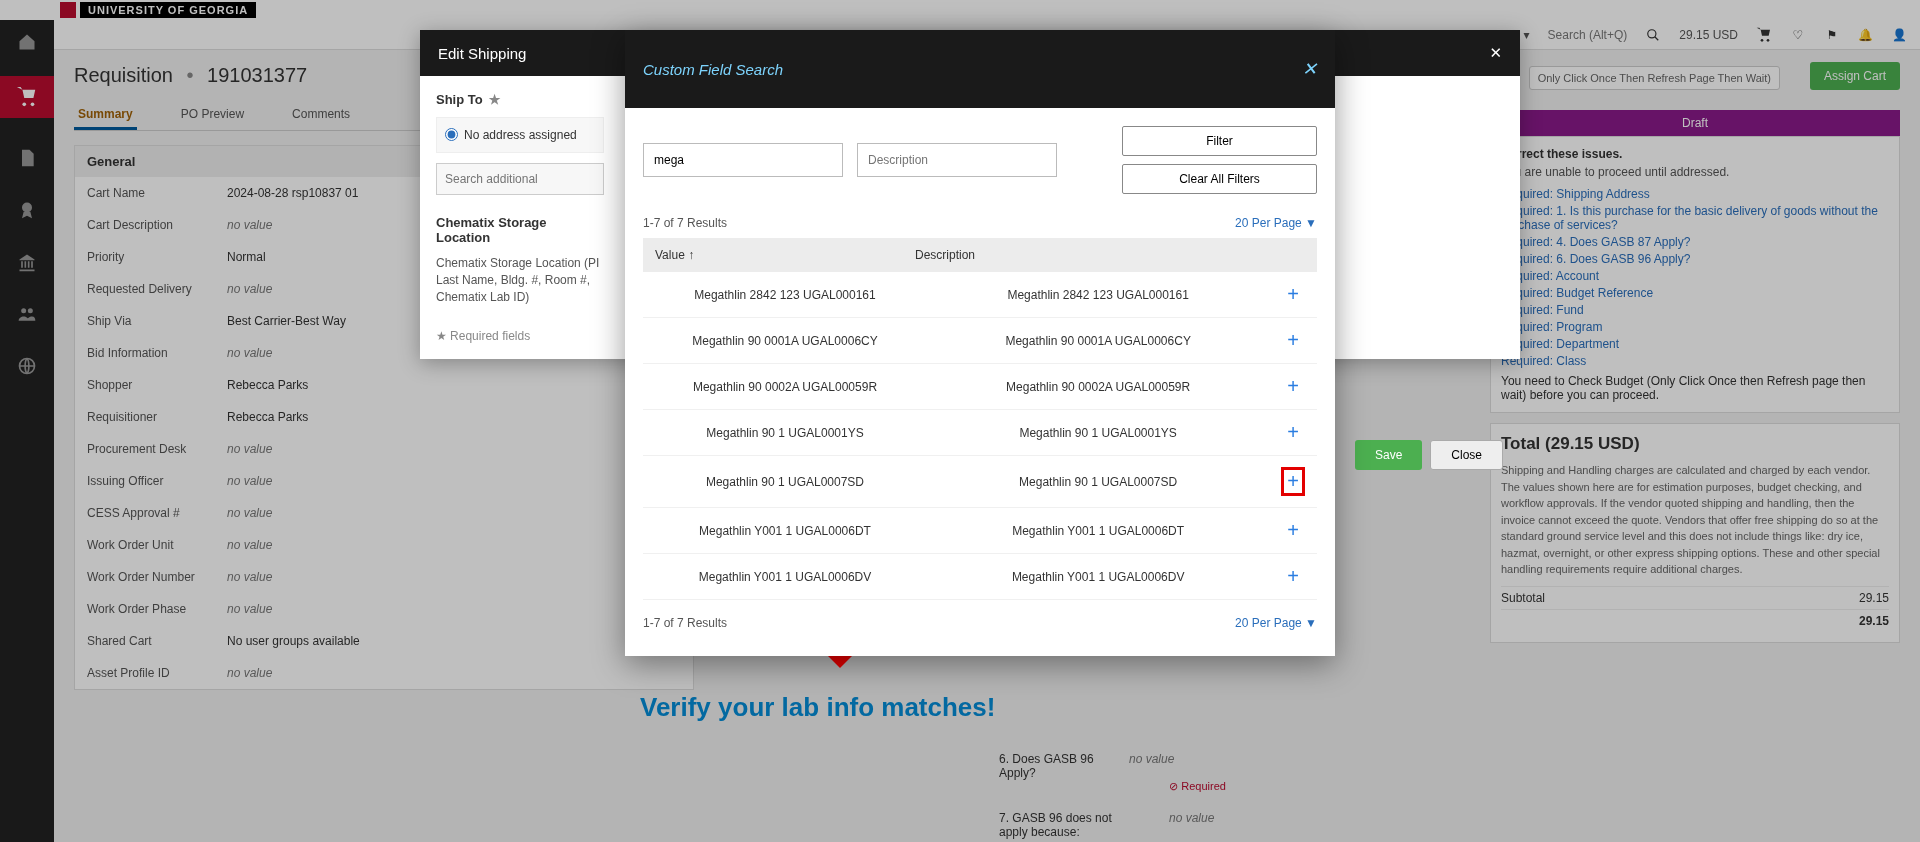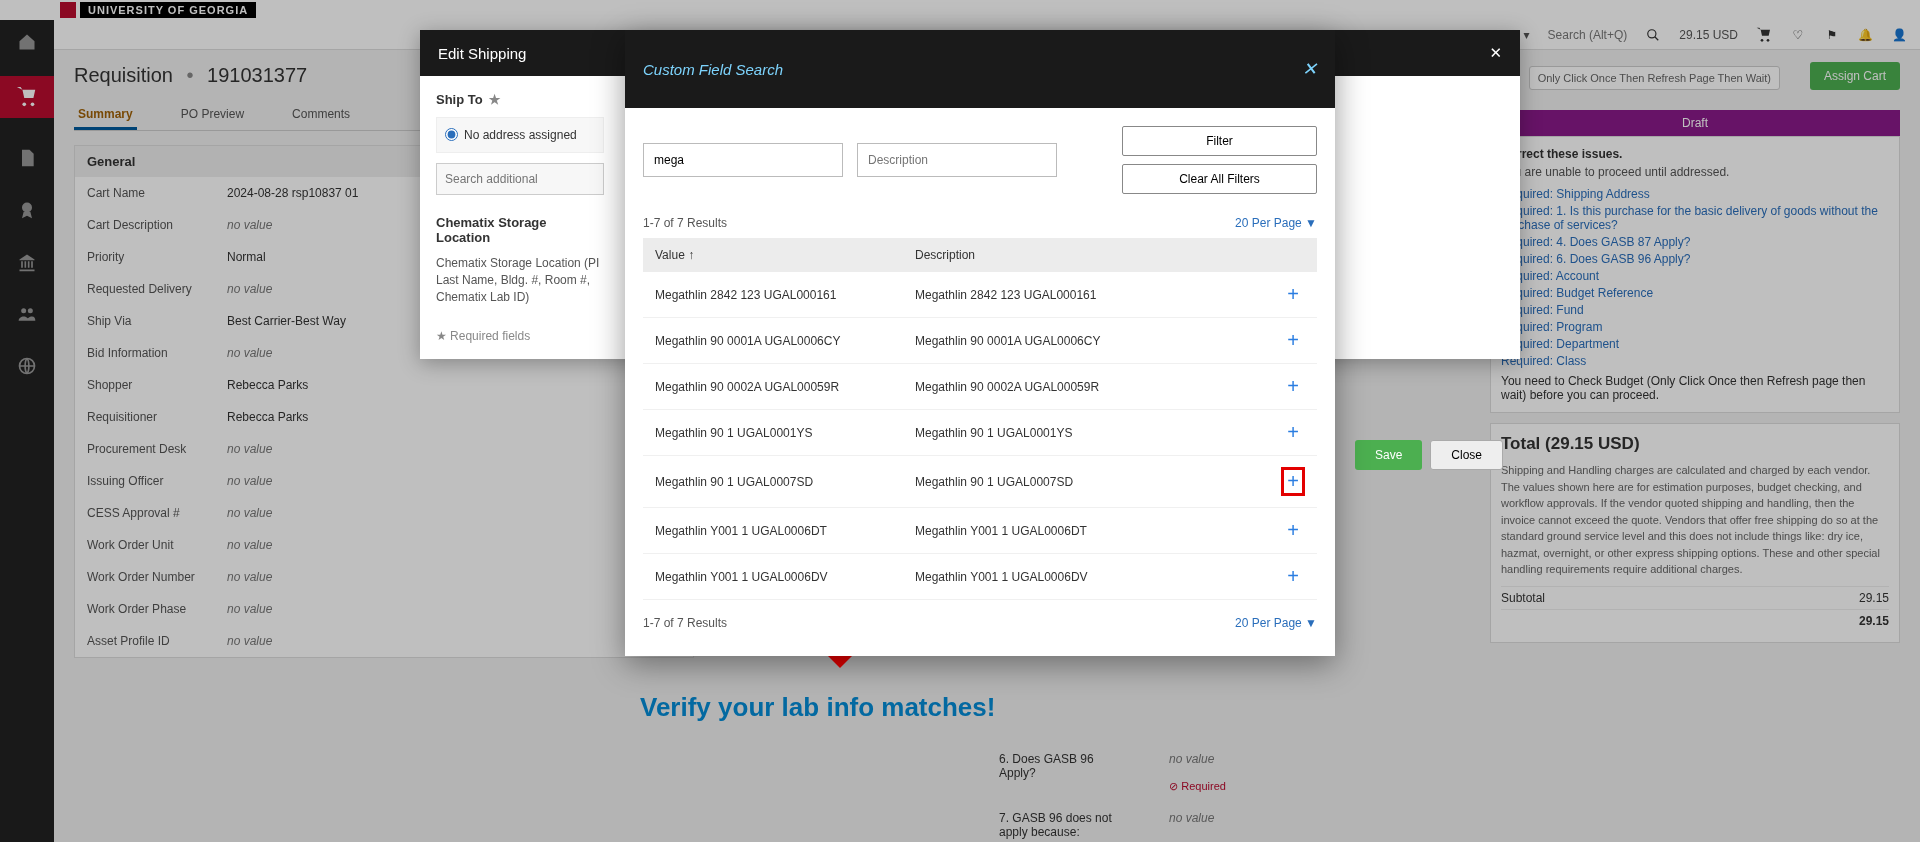--- a/index.html
+++ b/index.html
@@ -75,21 +75,21 @@
 .cfs-head .close-x { cursor:pointer; font-size:18px; }
 .cfs-body { padding:18px; }
 .cfs-filters { display:flex; gap:14px; align-items:center; margin-bottom:14px; }
 .cfs-filters input { border:1px solid #bbb; padding:9px 10px; font-size:12px; width:200px; }
 .cfs-filter-btns { display:flex; flex-direction:column; gap:8px; margin-left:auto; }
 .cfs-filter-btns button { border:1px solid #888; background:#fff; padding:7px 0; width:195px; font-size:12px; border-radius:2px; }
 .cfs-results-info { display:flex; justify-content:space-between; font-size:12px; color:#555; padding:8px 0; }
 .cfs-results-info .perpage { color:#2a6ebb; }
 .cfs-table-head { background:#ececec; display:flex; padding:10px 12px; font-size:12px; color:#333; }
 .cfs-table-head .col-val { width:260px; }
-.cfs-row { display:flex; padding:11px 12px; font-size:12px; border-bottom:1px solid #f0f0f0; align-items:center; position:relative; }
+.cfs-row { display:flex; padding:11px 12px; font-size:12px; border-bottom:1px solid #f0f0f0; align-items:center; position:relative;text-align:center; }
 .cfs-row .col-val { width:260px; }
 .cfs-row .col-desc { flex:1; }
 .cfs-row .plus { color:#2a7de1; font-size:20px; font-weight:300; cursor:pointer; padding:0 6px; }
 .cfs-row.highlight .plus { border:3px solid #e30000; padding:0 3px; }
 .cfs-footer { display:flex; justify-content:flex-end; padding:18px; }
 .cfs-footer button { border:1px solid #888; background:#fff; padding:7px 18px; font-size:12px; border-radius:3px; }
 
 
 .anno-circle { position:absolute; width:40px; height:40px; border:5px solid #e30000; border-radius:50%; }
 .anno-arrow { position:absolute; }
@@ -239,20 +239,24 @@
           <div class="flabel">Work Order Unit</div>
           <div class="fval italic">no value</div>
         </div>
       <div class="field-row">
           <div class="flabel">Work Order Number</div>
           <div class="fval italic">no value</div>
         </div>
       <div class="field-row">
           <div class="flabel">Work Order Phase</div>
           <div class="fval italic">no value</div>
+        </div>
+      <div class="field-row">
+          <div class="flabel">Shared Cart</div>
+          <div class="fval">No user groups available</div>
         </div>
       <div class="field-row">
           <div class="flabel">Asset Profile ID</div>
           <div class="fval italic">no value</div>
         </div>
     </div>
   </div>
 
   <div class="right-panel">
     <span class="assign-note">Only Click Once Then Refresh Page Then Wait)</span>
@@ -281,21 +285,21 @@
           <span>29.15</span>
         </div>
       <div class="trow">
           <span></span>
           <span style="font-weight:bold">29.15</span>
         </div>
     </div>
   </div>
 
   <div style="position:absolute; left:945px; top:702px; font-size:12px;">
-    <div style="display:flex; gap:40px;">
+    <div style="display:flex; ">
         <span style="width:130px">6. Does GASB 96 Apply?</span>
         <span style="font-style:italic;color:#777">no value</span>
       </div>
     <div style="margin-left:170px" class="mid-required">Required</div>
     <div style="display:flex; gap:40px; margin-top:18px;">
         <span style="width:130px">7. GASB 96 does not apply because:</span>
         <span style="font-style:italic;color:#777">no value</span>
       </div>
   </div>
 </div>

